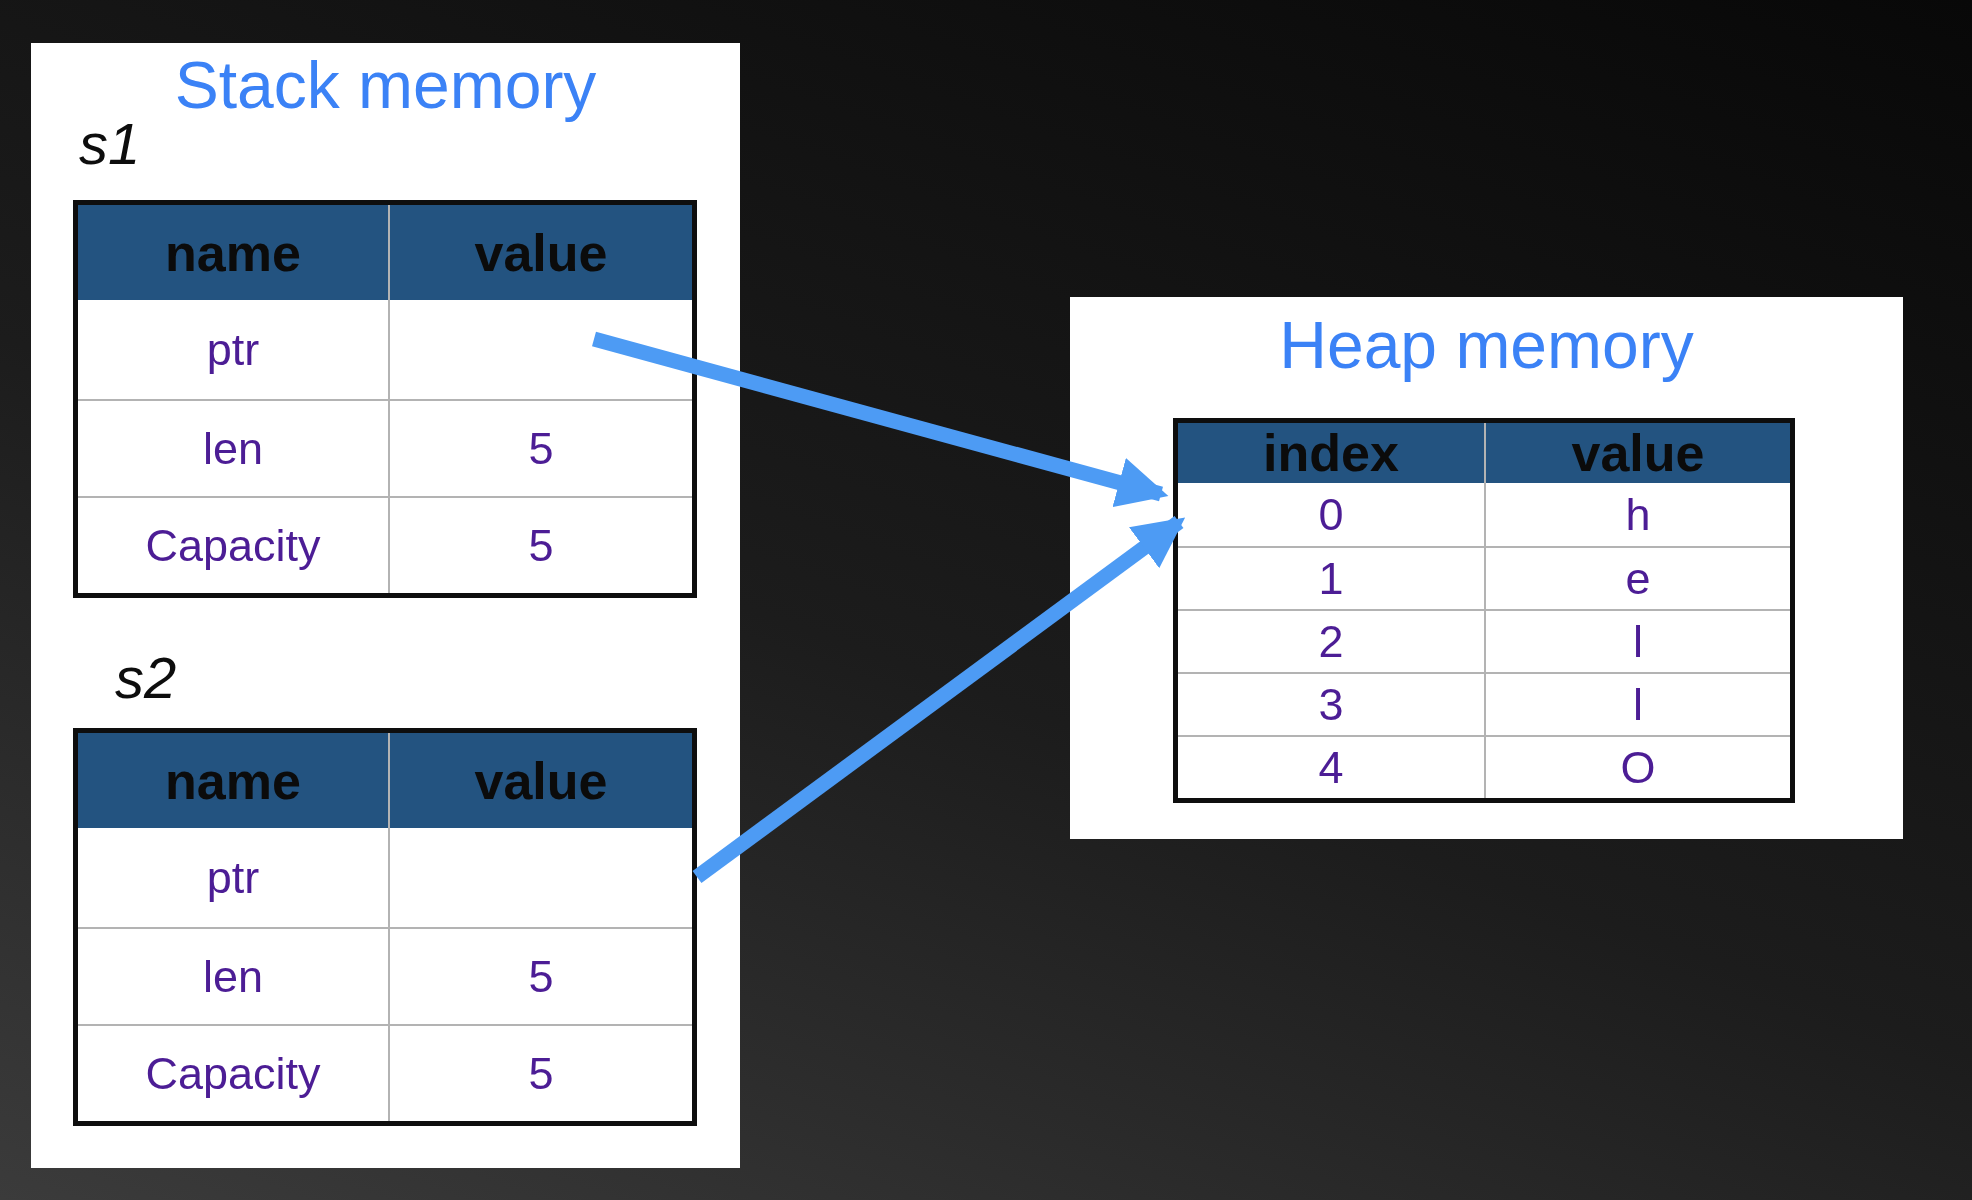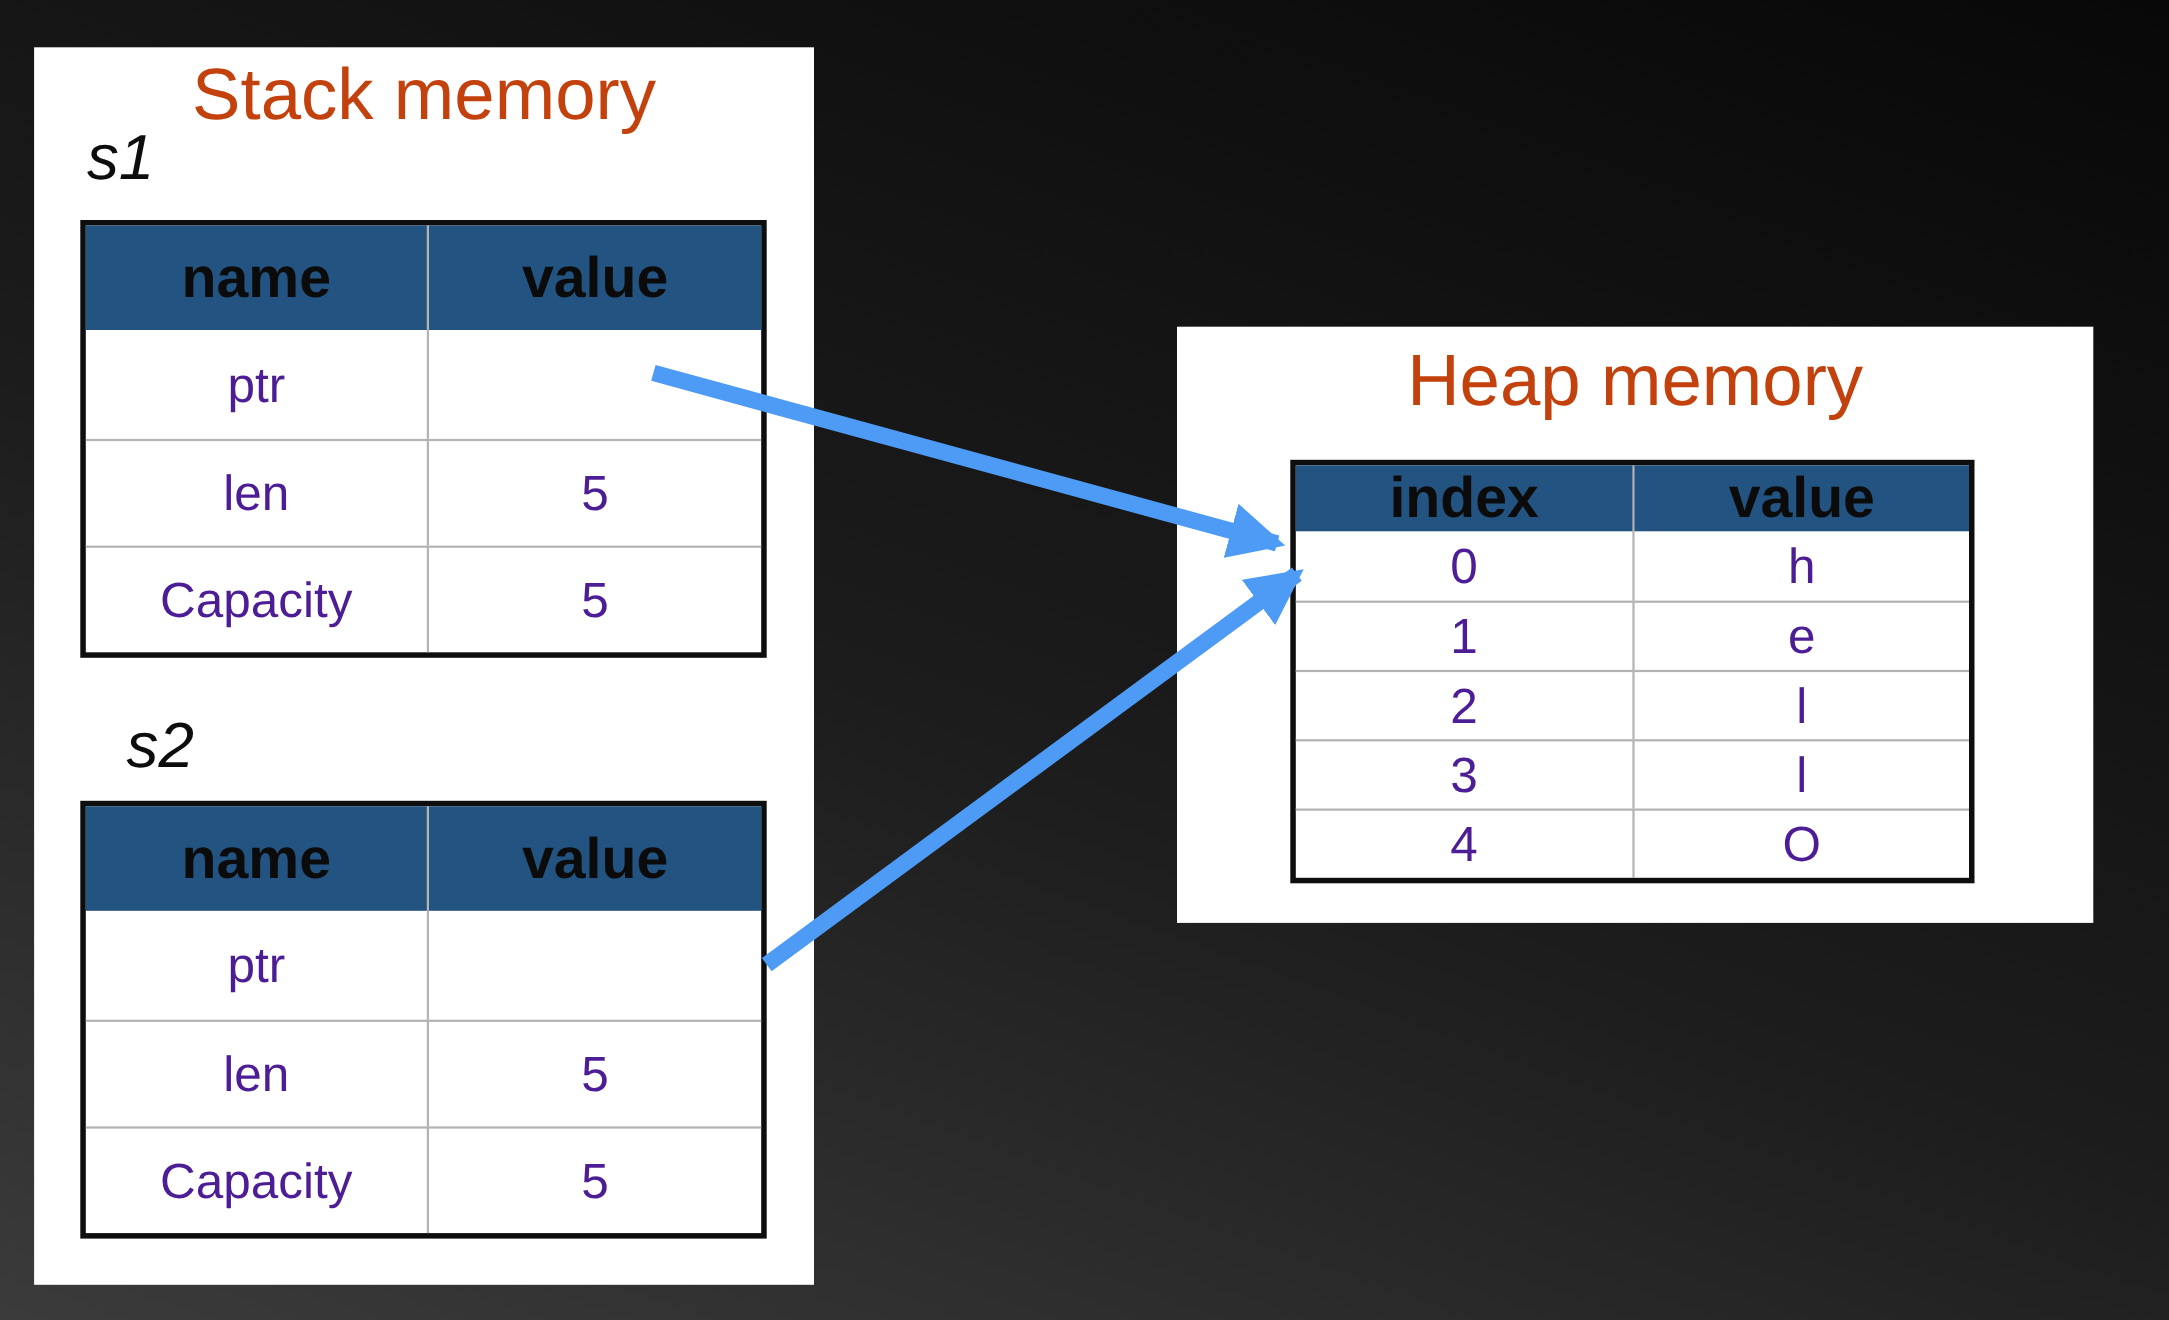--- a/index.html
+++ b/index.html
@@ -25,21 +25,21 @@
   .panel-stack { left: 31px; top: 43px; width: 709px; height: 1125px; }
   .panel-heap  { left: 1070px; top: 297px; width: 833px; height: 542px; }
 
   .panel-title {
     position: absolute;
     left: 0; right: 0;
     text-align: center;
     font-size: 66px;
     line-height: 1.05;
     font-weight: 400;
-    color: #c2410c;
+    color: #3b82f6;
     white-space: nowrap;
   }
   .panel-stack .panel-title { top: 8px; }
   .panel-heap  .panel-title { top: 14px; }
 
   .var-label {
     position: absolute;
     left: 48px;
     font-size: 58px;
     line-height: 1.0;

